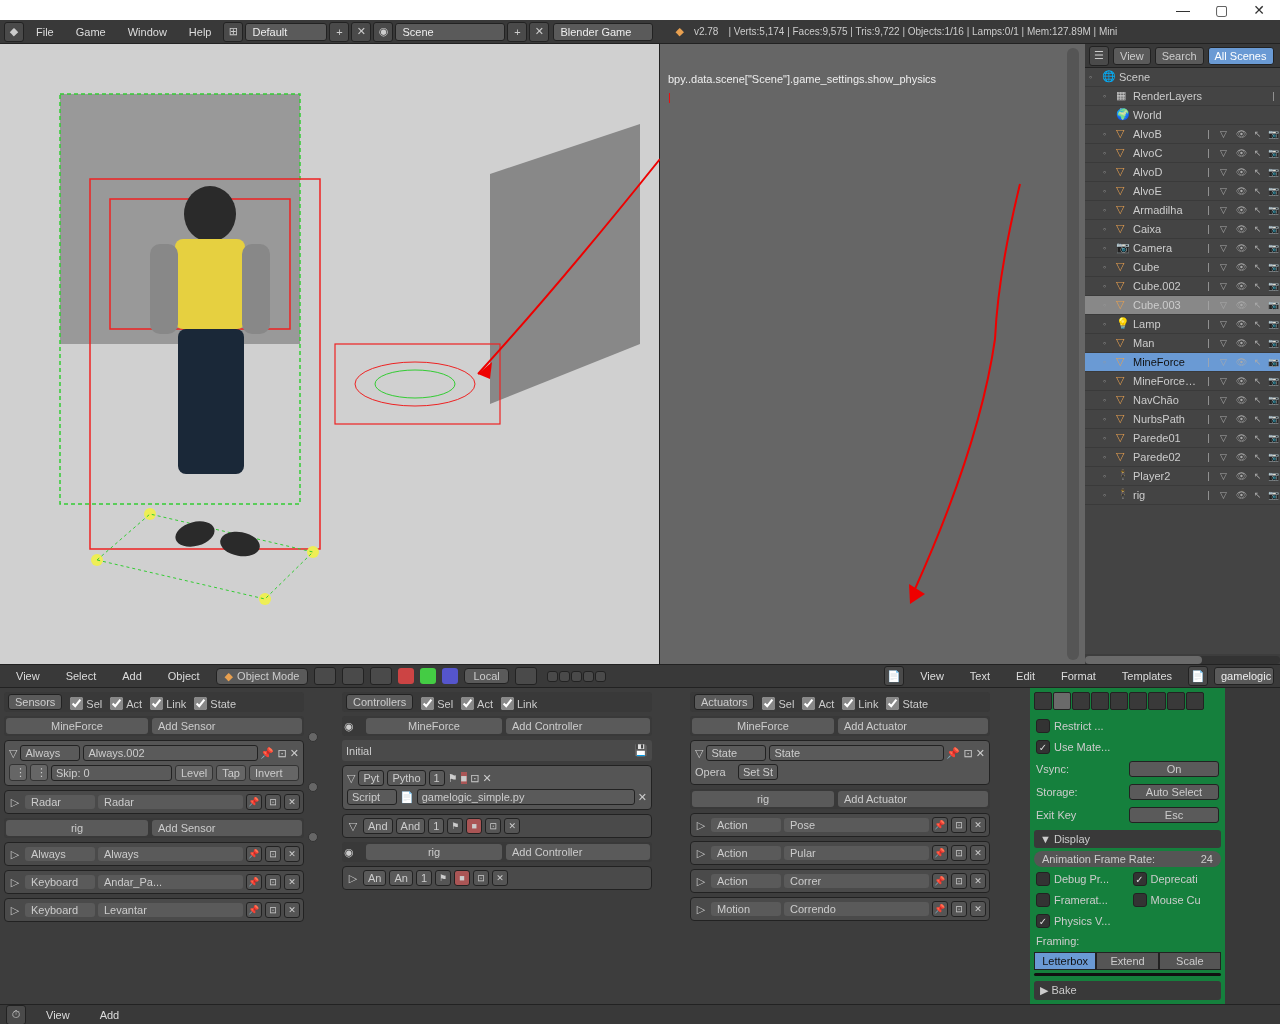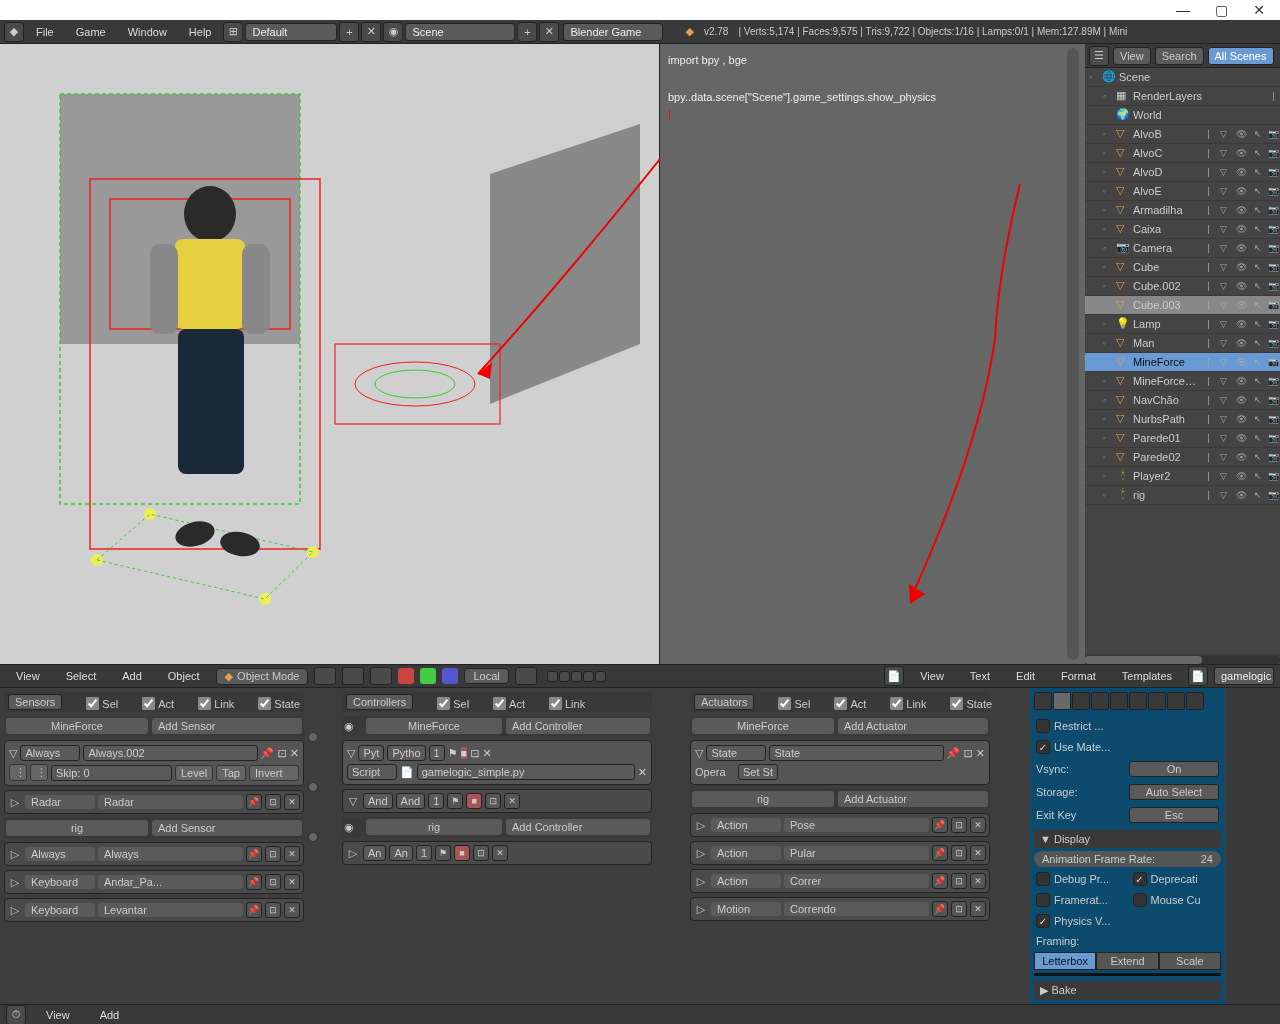--- a/index.html
+++ b/index.html
@@ -50,40 +50,40 @@
 
 .bottom { display: flex; height: 316px; }
 .logic-panel { width: 1030px; background: #3d3d3d; display: flex; padding: 4px; gap: 4px; overflow: hidden; }
 .logic-col { display: flex; flex-direction: column; gap: 4px; }
 .logic-col.sensors { width: 300px; }
 .logic-col.controllers { width: 310px; }
 .logic-col.actuators { width: 300px; }
 
 .logic-header { display: flex; align-items: flex-end; gap: 8px; background: #393939; padding: 2px 4px; border-radius: 3px; }
 .logic-header .dd { background: #5a5a5a; border: 1px solid #222; border-radius: 3px; padding: 1px 6px; }
-.chk { display: flex; align-items: center; gap: 3px; margin-left: 16px; }
+.chk { display: flex; align-items: center; gap: 3px; }
 .chk input { accent-color: #888; }
 
 .logic-row { display: flex; gap: 4px; background: #393939; padding: 2px; border-radius: 3px; align-items: center; }
 .logic-row .name { flex: 1; text-align: center; background: #5a5a5a; border-radius: 3px; padding: 2px; }
 .logic-row .add { flex: 1; background: #5a5a5a; border-radius: 3px; padding: 2px 6px; text-align: left; }
 
 .brick { background: #4a4a4a; border: 1px solid #222; border-radius: 4px; padding: 3px; display: flex; align-items: center; gap: 3px; }
 .brick .exp { width: 14px; text-align: center; }
 .brick .type { background: #5a5a5a; border-radius: 3px; padding: 1px 6px; width: 70px; }
 .brick .bname { background: #5a5a5a; border-radius: 3px; padding: 1px 6px; flex: 1; }
 .brick .sq { width: 16px; height: 16px; background: #555; border: 1px solid #222; border-radius: 3px; display: inline-flex; align-items: center; justify-content: center; font-size: 9px; }
 
 .fullbrick { background: #555; border: 1px solid #222; border-radius: 4px; padding: 4px; display: flex; flex-direction: column; gap: 3px; }
 .fbrow { display: flex; gap: 3px; align-items: center; }
 .fbbtn { background: #666; border: 1px solid #333; border-radius: 3px; padding: 1px 5px; }
 .fbfield { background: #5a5a5a; border: 1px solid #222; border-radius: 3px; padding: 1px 4px; }
 
 
-.props-panel { width: 195px; background: #0c4a6e; padding: 4px; display: flex; flex-direction: column; gap: 3px; overflow-y: auto; }
+.props-panel { width: 195px; background: #15803d; padding: 4px; display: flex; flex-direction: column; gap: 3px; overflow-y: auto; }
 .props-tabs { display: flex; gap: 1px; margin-bottom: 4px; }
 .props-tab { width: 18px; height: 18px; background: #393939; border: 1px solid #222; border-radius: 2px; }
 .props-tab.active { background: #6a6a6a; }
 .prop-row { display: flex; align-items: center; gap: 4px; padding: 2px; }
 .prop-row label { flex: 1; }
 .prop-row .val { background: #5a5a5a; border: 1px solid #222; border-radius: 3px; padding: 1px 6px; width: 90px; text-align: center; }
 .panel-header { background: #393939; padding: 3px 6px; border-radius: 3px; margin-top: 2px; }
 .prop-chk { display: flex; align-items: center; gap: 4px; padding: 2px; }
 .chkbox { width: 14px; height: 14px; background: #333; border: 1px solid #222; border-radius: 3px; display: inline-flex; align-items: center; justify-content: center; }
 .chkbox.on::after { content: '✓'; color: #ddd; font-size: 10px; }
@@ -107,21 +107,21 @@
   <span>✕</span>
 </div>
 
 <div class="topbar">
   <span class="icon-btn">◆</span>
   <span class="menu-item">File</span>
   <span class="menu-item">Game</span>
   <span class="menu-item">Window</span>
   <span class="menu-item">Help</span>
   <span class="icon-btn">⊞</span>
-  <span class="dropdown" style="width:92px">Default</span>
+  <span class="dropdown" style="width:82px">Default</span>
   <span class="icon-btn">+</span>
   <span class="icon-btn">✕</span>
   <span class="icon-btn">◉</span>
   <span class="dropdown" style="width:110px">Scene</span>
   <span class="icon-btn">+</span>
   <span class="icon-btn">✕</span>
   <span class="dropdown" style="width:100px;margin-left:2px">Blender Game</span>
   <span style="margin-left:20px;color:#e8a050">◆</span>
   <span class="stats">v2.78</span>
   <span class="stats">| Verts:5,174 | Faces:9,575 | Tris:9,722 | Objects:1/16 | Lamps:0/1 | Mem:127.89M | Mini</span>
@@ -157,21 +157,20 @@
       <rect x="178" y="285" width="66" height="145" rx="8" fill="#1a2838"></rect>
       <ellipse cx="195" cy="490" rx="20" ry="12" fill="#2a2a2a" transform="rotate(-15 195 490)"></ellipse>
       <ellipse cx="240" cy="500" rx="20" ry="12" fill="#2a2a2a" transform="rotate(10 240 500)"></ellipse>
 
       <path d="M 660 115 Q 560 240 478 330" stroke="#e00" stroke-width="2" fill="none"></path>
       <polygon points="478,330 492,318 490,335" fill="#e00"></polygon>
     </svg>
   </div>
 
   <div class="text-editor">
-    <div>import bpy , bge</div>
     <br>
     <div>bpy..data.scene["Scene"].game_settings.show_physics</div>
     <div class="cursor">|</div>
     <svg width="370" height="620" style="position:absolute;top:0;left:0;pointer-events:none">
       <path d="M 255 545 Q 320 400 335 295 Q 338 230 360 140" stroke="#e00" stroke-width="2" fill="none"></path>
       <polygon points="250,560 249,540 265,550" fill="#e00"></polygon>
     </svg>
     <div style="position:absolute;right:6px;top:4px;bottom:4px;width:12px;background:#555;border-radius:6px"></div>
   </div>
 
@@ -586,20 +585,36 @@
         <span class="chk">
             <input type="checkbox" checked="" style="">
             <span>Link</span>
           </span>
       </div>
       <div class="logic-row">
           <span style="width:18px" class="sq">◉</span>
           <span class="name">MineForce</span>
           <span class="add">Add Controller</span>
         </div>
+      <div class="fbrow" style="background:#4a4a4a;padding:4px;border-radius:3px">
+        <span style="width:45px">Initial</span>
+        <div style="display:flex;gap:1px">
+            <span class="sq"></span>
+            <span class="sq"></span>
+            <span class="sq"></span>
+            <span class="sq"></span>
+            <span class="sq"></span>
+            <span class="sq"></span>
+            <span class="sq"></span>
+            <span class="sq"></span>
+            <span class="sq"></span>
+            <span class="sq"></span>
+          </div>
+        <span class="sq" style="margin-left:auto">💾</span>
+      </div>
       <div class="fullbrick">
         <div class="fbrow">
             <span class="exp">▽</span>
             <span class="fbfield">Pyt</span>
             <span class="fbfield">Pytho</span>
             <span class="fbfield">1</span>
             <span class="sq">⚑</span>
             <span class="sq" style="background:#a55">■</span>
             <span class="sq">⊡</span>
             <span class="sq">✕</span>

